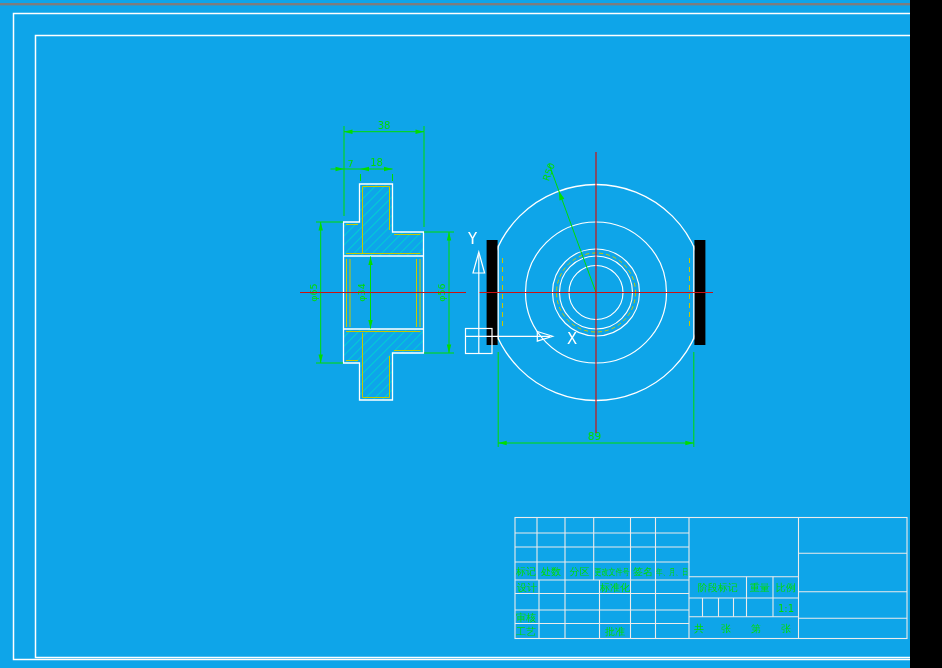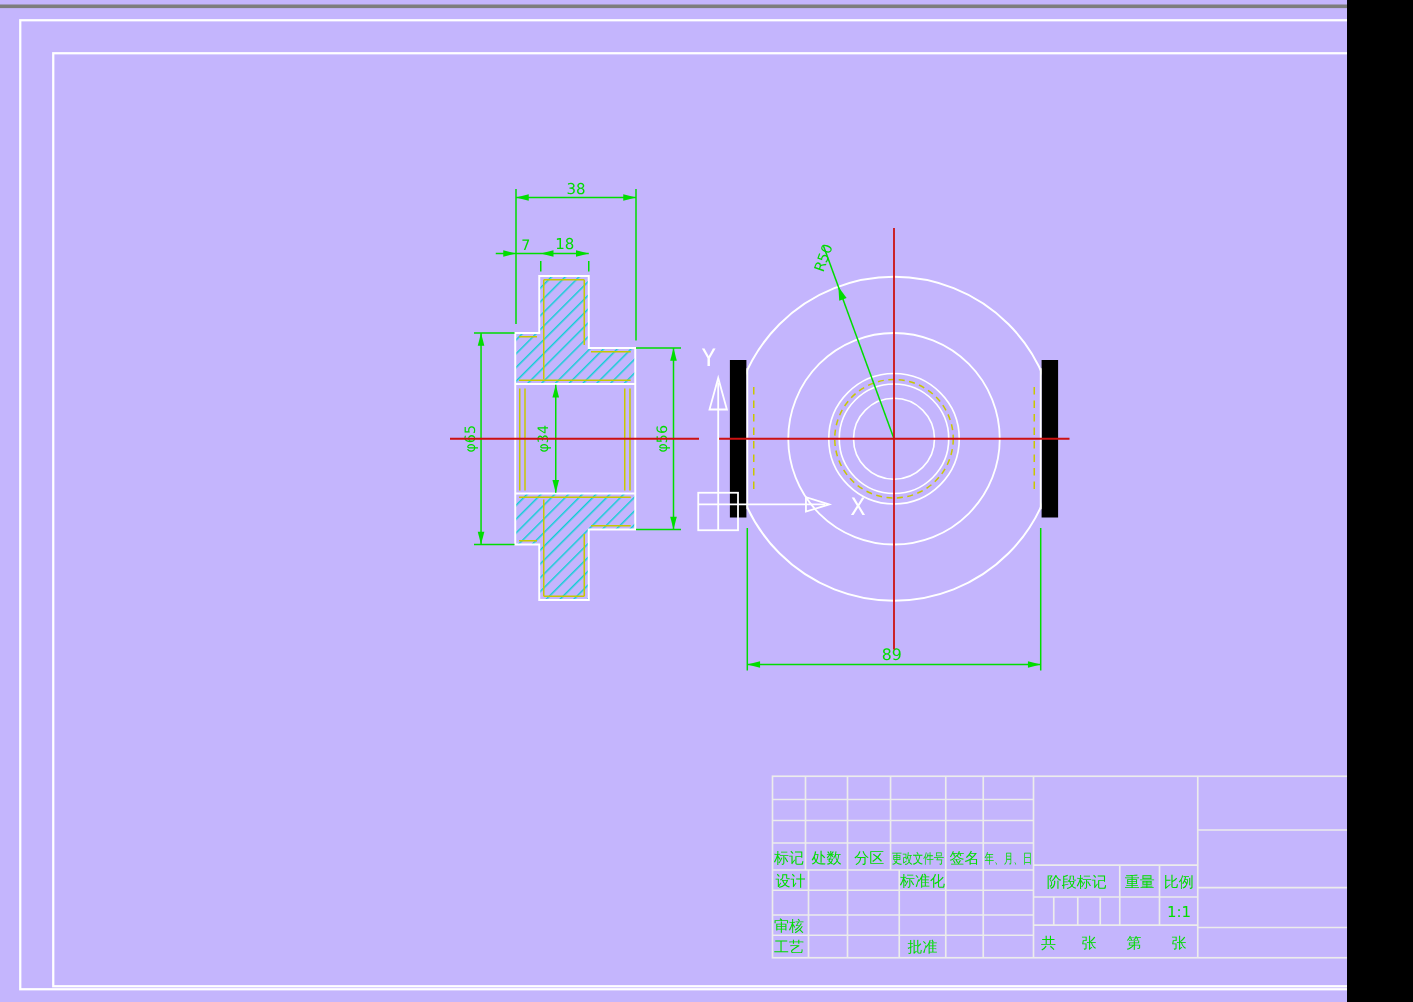--- a/index.html
+++ b/index.html
@@ -1,17 +1,17 @@
 <!DOCTYPE html>
 <html><head>
 <meta charset="utf-8">
 <style>
   html,body{margin:0;padding:0;background:#000;}
-  .stage{position:relative;width:898px;height:668px;background:#c4b5fd;overflow:hidden;
-         font-family:"DejaVu Sans",sans-serif;}
+  .stage{position:relative;width:898px;height:668px;background:#0ea5e9;overflow:hidden;
+         font-family:"DejaVu Sans",sans-serif;padding-left:12px;}
   svg{position:absolute;left:0;top:0;}
   text{font-family:"DejaVu Sans",sans-serif;}
   .mono{font-family:"DejaVu Sans Mono",monospace;}
 </style>
 </head>
 <body>
 
 <div class="stage">
 <svg width="942" height="668" viewBox="0 0 942 668">
   <defs>

